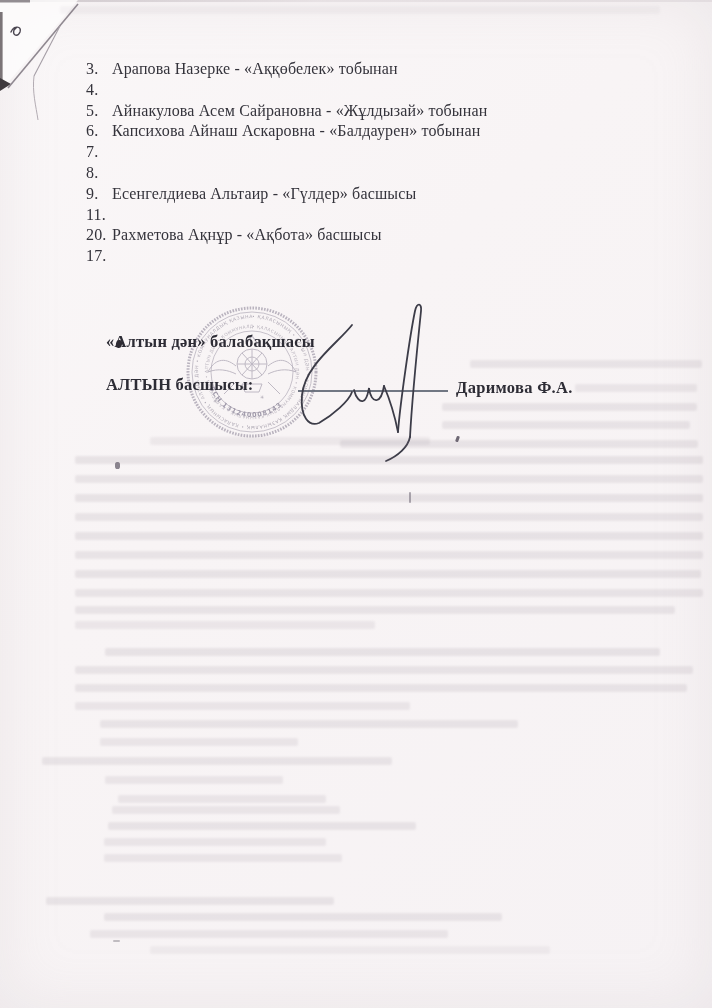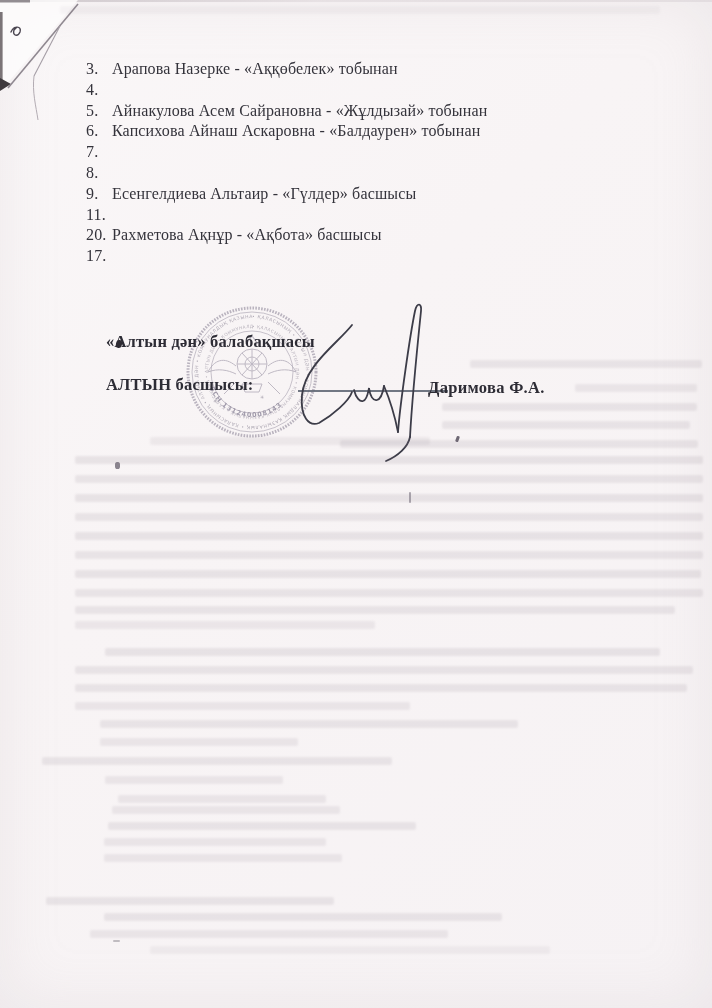--- a/index.html
+++ b/index.html
@@ -19,21 +19,21 @@
   .row .num{width:26px;flex:0 0 26px;}
   .row .txt{white-space:nowrap;}
   
   .clause{position:absolute;top:293px;left:58px;font-size:16.5px;letter-spacing:.1px;}
   .clause .cnum{font-weight:bold;margin-right:7px;}
   
   .sig-label{position:absolute;left:106px;font-weight:bold;font-size:16.5px;
     color:#2d2c35;letter-spacing:.2px;white-space:nowrap;}
   .org-line{top:332px;}
   .head-line{top:375px;}
-  .signer-name{position:absolute;left:428px;top:378px;font-weight:bold;
+  .signer-name{position:absolute;left:456px;top:378px;font-weight:bold;
     font-size:16.5px;color:#2d2c35;letter-spacing:.3px;}
   .sig-line{position:absolute;left:298px;top:390px;width:150px;height:2px;
     background:#59606e;opacity:.85;}
   .stamp-svg{position:absolute;left:182px;top:302px;opacity:.92;}
   .signature-svg{position:absolute;left:280px;top:295px;}
   
   .ghost{position:absolute;height:8px;border-radius:2px;
     background:#7d6f7d;filter:blur(1px);}
   
   .ink-dot{position:absolute;left:116px;top:340px;width:6px;height:8px;

